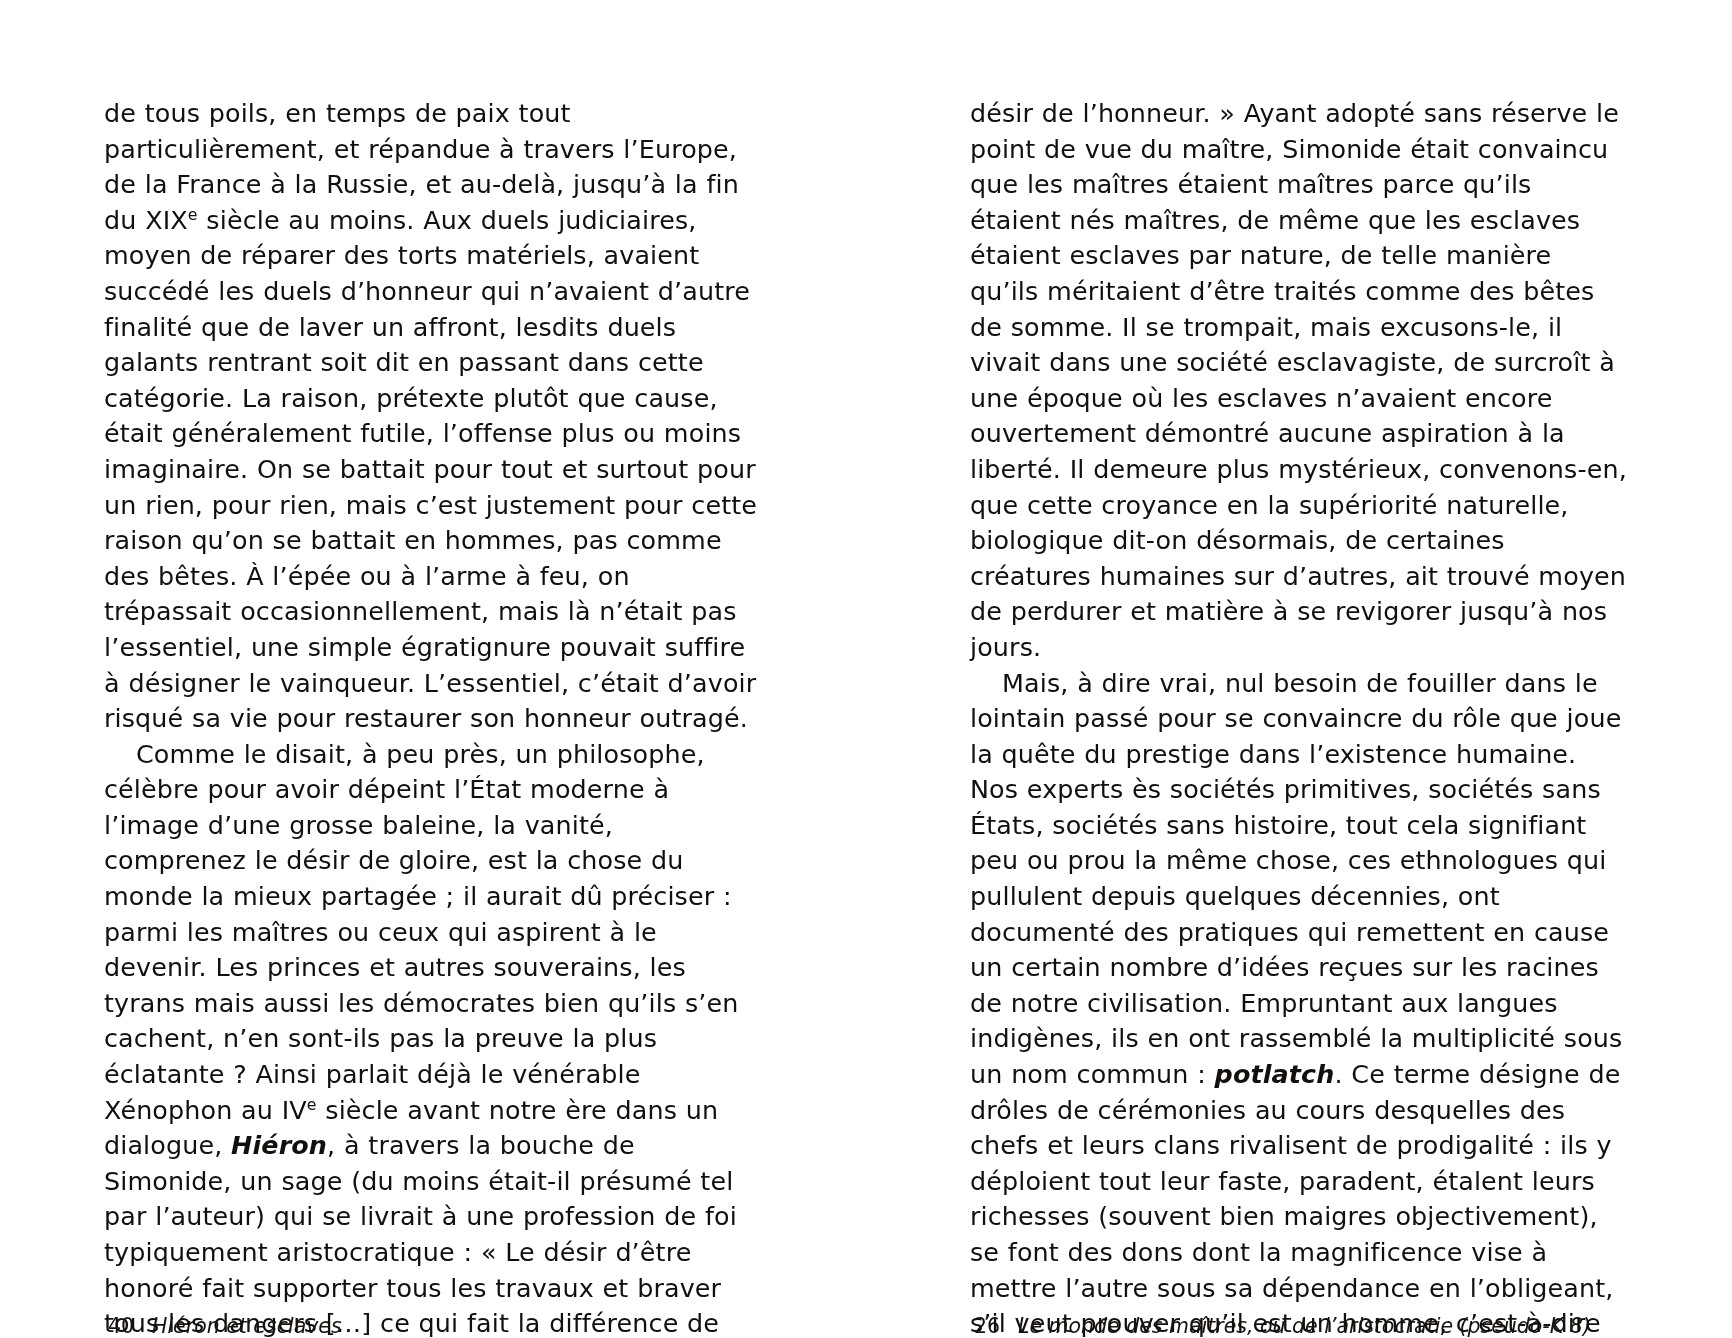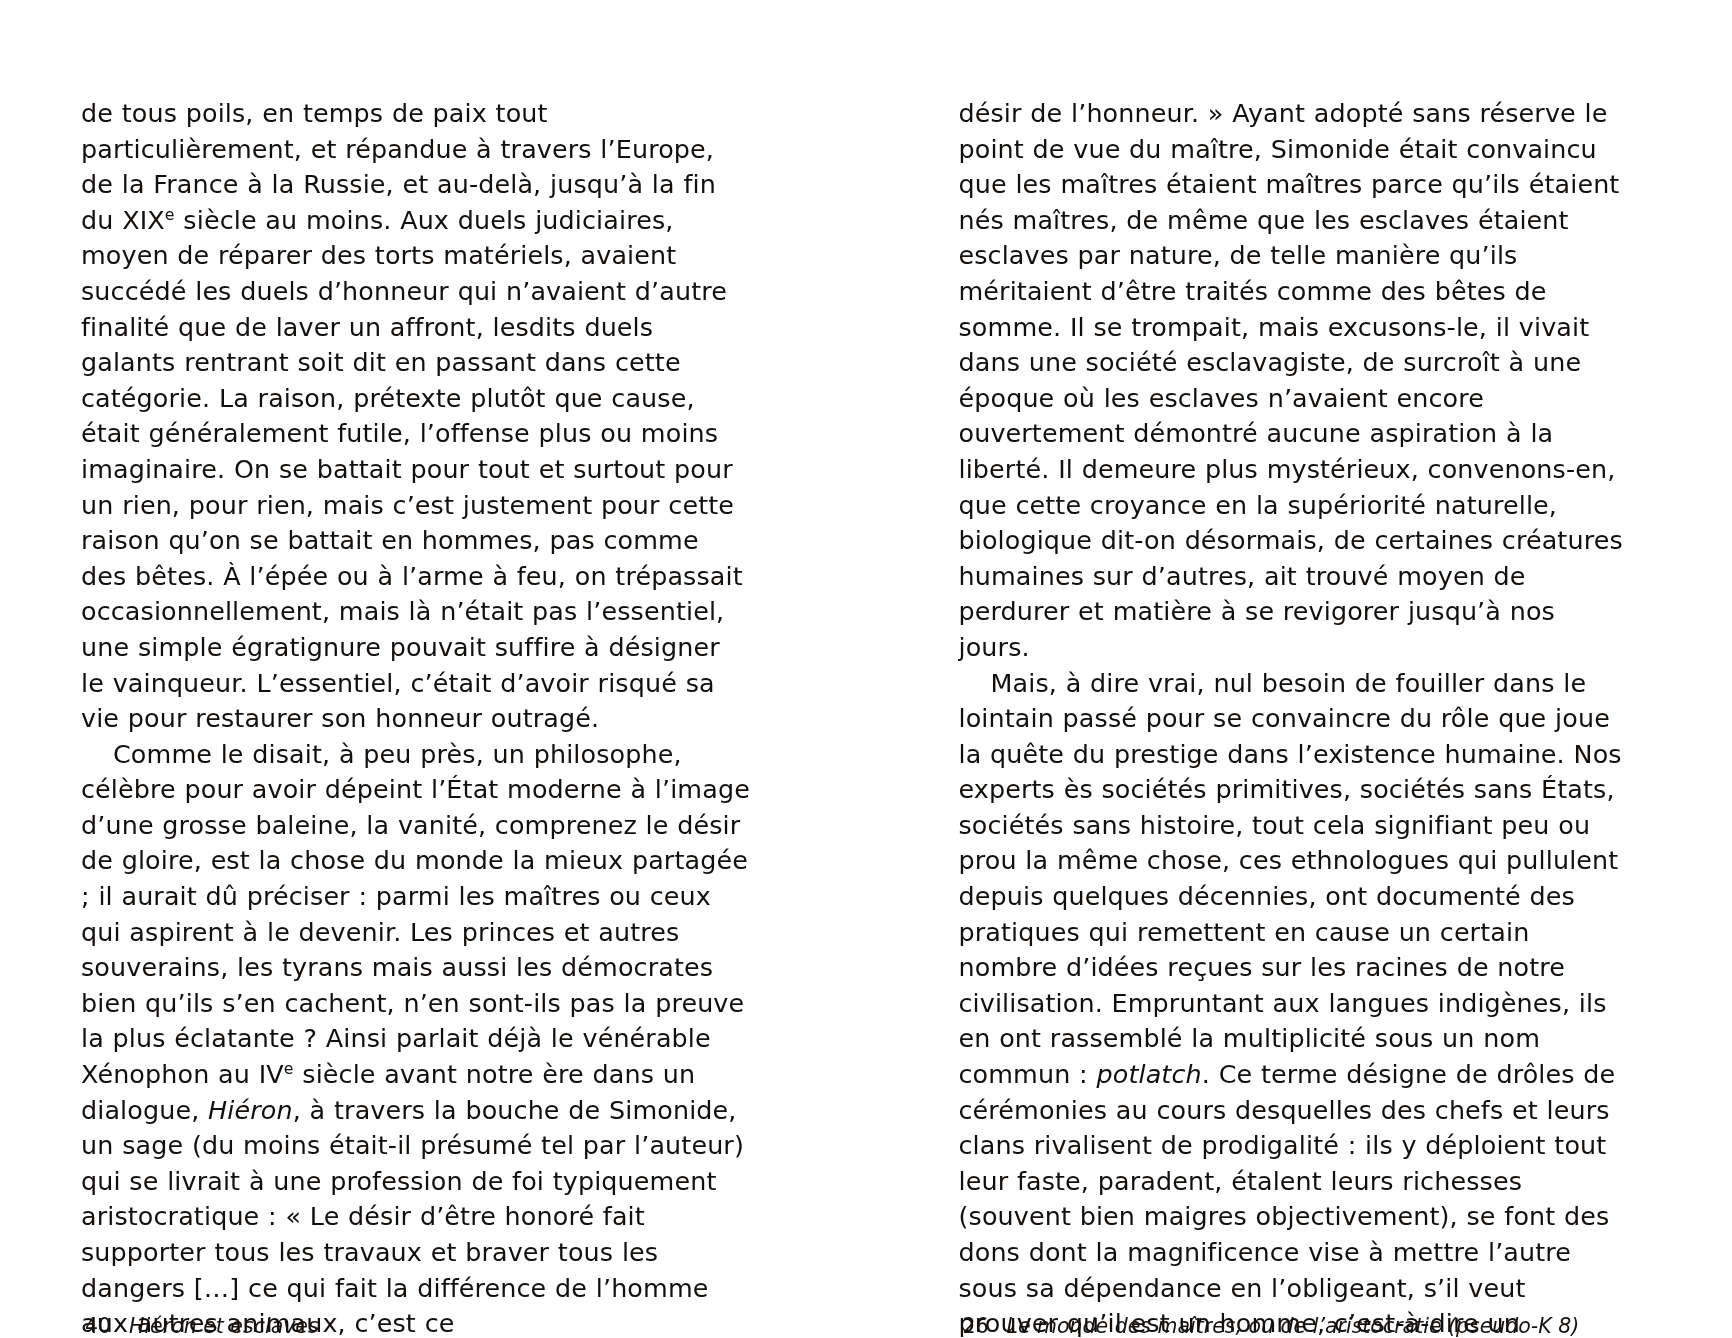--- a/index.html
+++ b/index.html
@@ -13,21 +13,21 @@
     font-family: "DejaVu Sans", sans-serif;
     color: #100f0d;
     overflow: hidden;
   }
   .spread {
     position: relative;
     width: 1732px;
     height: 1338px;
     display: flex;
     box-sizing: border-box;
-    padding: 96px 104px 0 81px;
+    padding: 96px 104px 0 104px;
   }
   .page {
     position: relative;
     width: 672px;
     box-sizing: border-box;
   }
   .page.left { margin-right: 208px; }
 
   .text-block {
     font-size: 25.4px;
@@ -38,20 +38,21 @@
     word-spacing: 0.02em;
   }
   .text-block p {
     margin: 0;
   }
   .text-block p.indent {
     text-indent: 32px;
   }
   .text-block i {
     font-style: italic;
+    font-weight: bold;
   }
   sup {
     font-size: 0.62em;
     vertical-align: super;
     line-height: 0;
   }
   .folio {
     position: absolute;
     bottom: 0;
     left: 4px;

